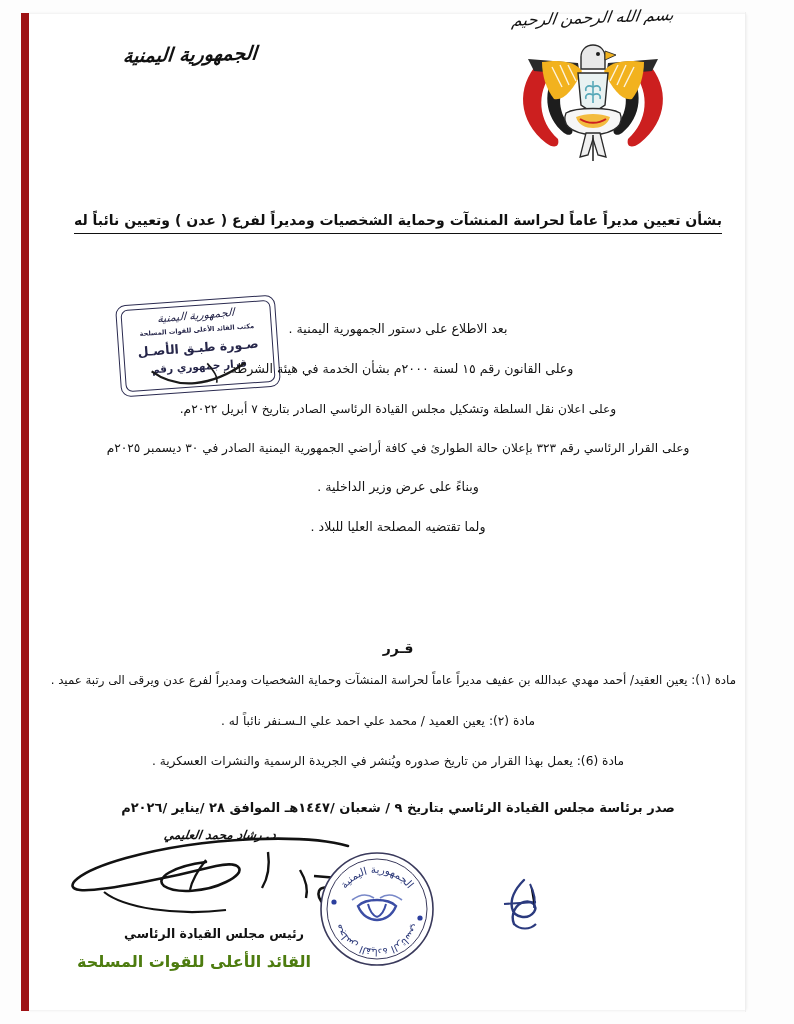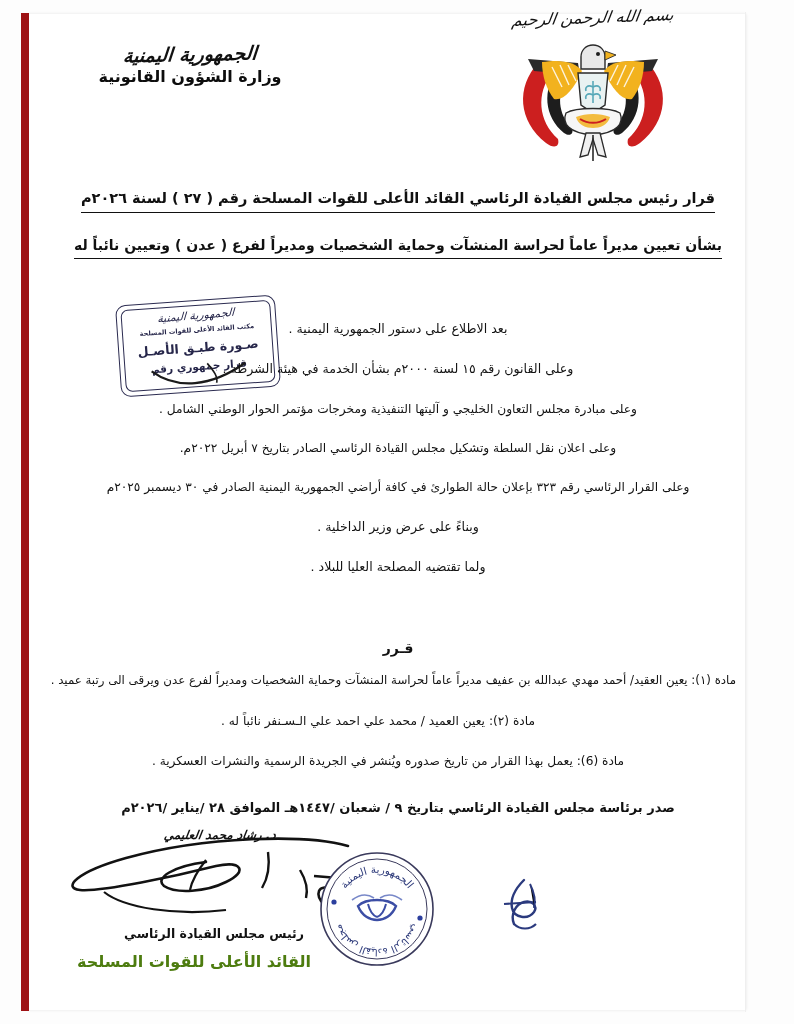--- a/index.html
+++ b/index.html
@@ -322,21 +322,20 @@
 <div id="scan-page">
 
   <div id="page-sheet"></div>
   <div id="red-margin-bar"></div>
   <div id="right-edge-line"></div>
 
   <div id="header-band"></div>
 
   <div id="ministry-block">
     <div id="ministry-country" class="ar">الجمهورية اليمنية</div>
-    <div id="ministry-line1" class="ar">وزارة الشؤون القانونية</div>
   </div>
 
   <div id="emblem-block">
     <div id="basmala" class="ar">بسم الله الرحمن الرحيم</div>
 
     <svg id="emblem-svg" width="170" height="140" viewBox="0 0 170 140">
 
       <path d="M30 34 C8 58 10 92 38 114 C46 120 52 118 50 110 C30 92 28 64 44 44 Z" fill="#cc1f1f"></path>
       <path d="M140 34 C162 58 160 92 132 114 C124 120 118 118 120 110 C140 92 142 64 126 44 Z" fill="#cc1f1f"></path>
 
@@ -373,21 +372,20 @@
       <path d="M58 84 C68 78 102 78 112 84 C116 94 110 104 85 106 C60 104 54 94 58 84 Z" fill="#f6f6f6" stroke="#2a2a2a" stroke-width="1.3"></path>
       <path d="M68 88 C78 84 92 84 102 88 C100 96 92 99 85 99 C78 99 70 96 68 88 Z" fill="#f2b21e" opacity="0.85"></path>
       <path d="M72 90 C80 95 90 95 98 90" stroke="#cc1f1f" stroke-width="2" fill="none"></path>
 
       <path d="M78 104 L72 128 L80 126 L85 110 L90 126 L98 128 L92 104 Z" fill="#f0f0f0" stroke="#2a2a2a" stroke-width="1.3"></path>
       <path d="M85 106 L85 132" stroke="#2a2a2a" stroke-width="1.6"></path>
     </svg>
   </div>
 
   <div id="title-zone">
-    <div id="decree-title" class="ar">قرار رئيس مجلس القيادة الرئاسي القائد الأعلى للقوات المسلحة رقم ( ٢٧ ) لسنة ٢٠٢٦م</div>
     <div id="decree-subtitle-wrap">
       <div id="decree-subtitle" class="ar">بشأن تعيين مديراً عاماً لحراسة المنشآت وحماية الشخصيات ومديراً لفرع ( عدن ) وتعيين نائباً له</div>
     </div>
   </div>
 
   <div id="cert-stamp">
     <div id="cert-stamp-box"></div>
     <div class="cert-line ar" id="cert-l1">الجمهورية اليمنية</div>
     <div class="cert-line ar" id="cert-l2">مكتب القائد الأعلى للقوات المسلحة</div>
     <div class="cert-line ar" id="cert-l3">صـورة طبـق الأصـل</div>
@@ -396,21 +394,20 @@
       <path d="M4 6 C28 26 62 26 98 4" stroke="#1b1b1b" stroke-width="2.2" fill="none"></path>
       <path d="M60 2 C66 10 70 16 68 22" stroke="#1b1b1b" stroke-width="1.6" fill="none"></path>
     </svg>
   </div>
 
   <div id="body-zone">
 
     <div class="whereas-list">
       <div class="whereas ar">بعد الاطلاع على دستور الجمهورية اليمنية .</div>
       <div class="whereas ar">وعلى القانون رقم ١٥ لسنة ٢٠٠٠م بشأن الخدمة في هيئة الشرطة .</div>
-      <div class="whereas ar long">وعلى مبادرة مجلس التعاون الخليجي و آليتها التنفيذية ومخرجات مؤتمر الحوار الوطني الشامل .</div>
       <div class="whereas ar long">وعلى اعلان نقل السلطة وتشكيل مجلس القيادة الرئاسي الصادر بتاريخ ٧ أبريل ٢٠٢٢م.</div>
       <div class="whereas ar long">وعلى القرار الرئاسي رقم ٣٢٣ بإعلان حالة الطوارئ في كافة أراضي الجمهورية اليمنية الصادر في ٣٠ ديسمبر ٢٠٢٥م</div>
       <div class="whereas ar">وبناءً على عرض وزير الداخلية .</div>
       <div class="whereas ar">ولما تقتضيه المصلحة العليا للبلاد .</div>
     </div>
   </div>
 
   <div id="resolved-word" class="ar">قـرر</div>
 
   <div id="articles-zone">

